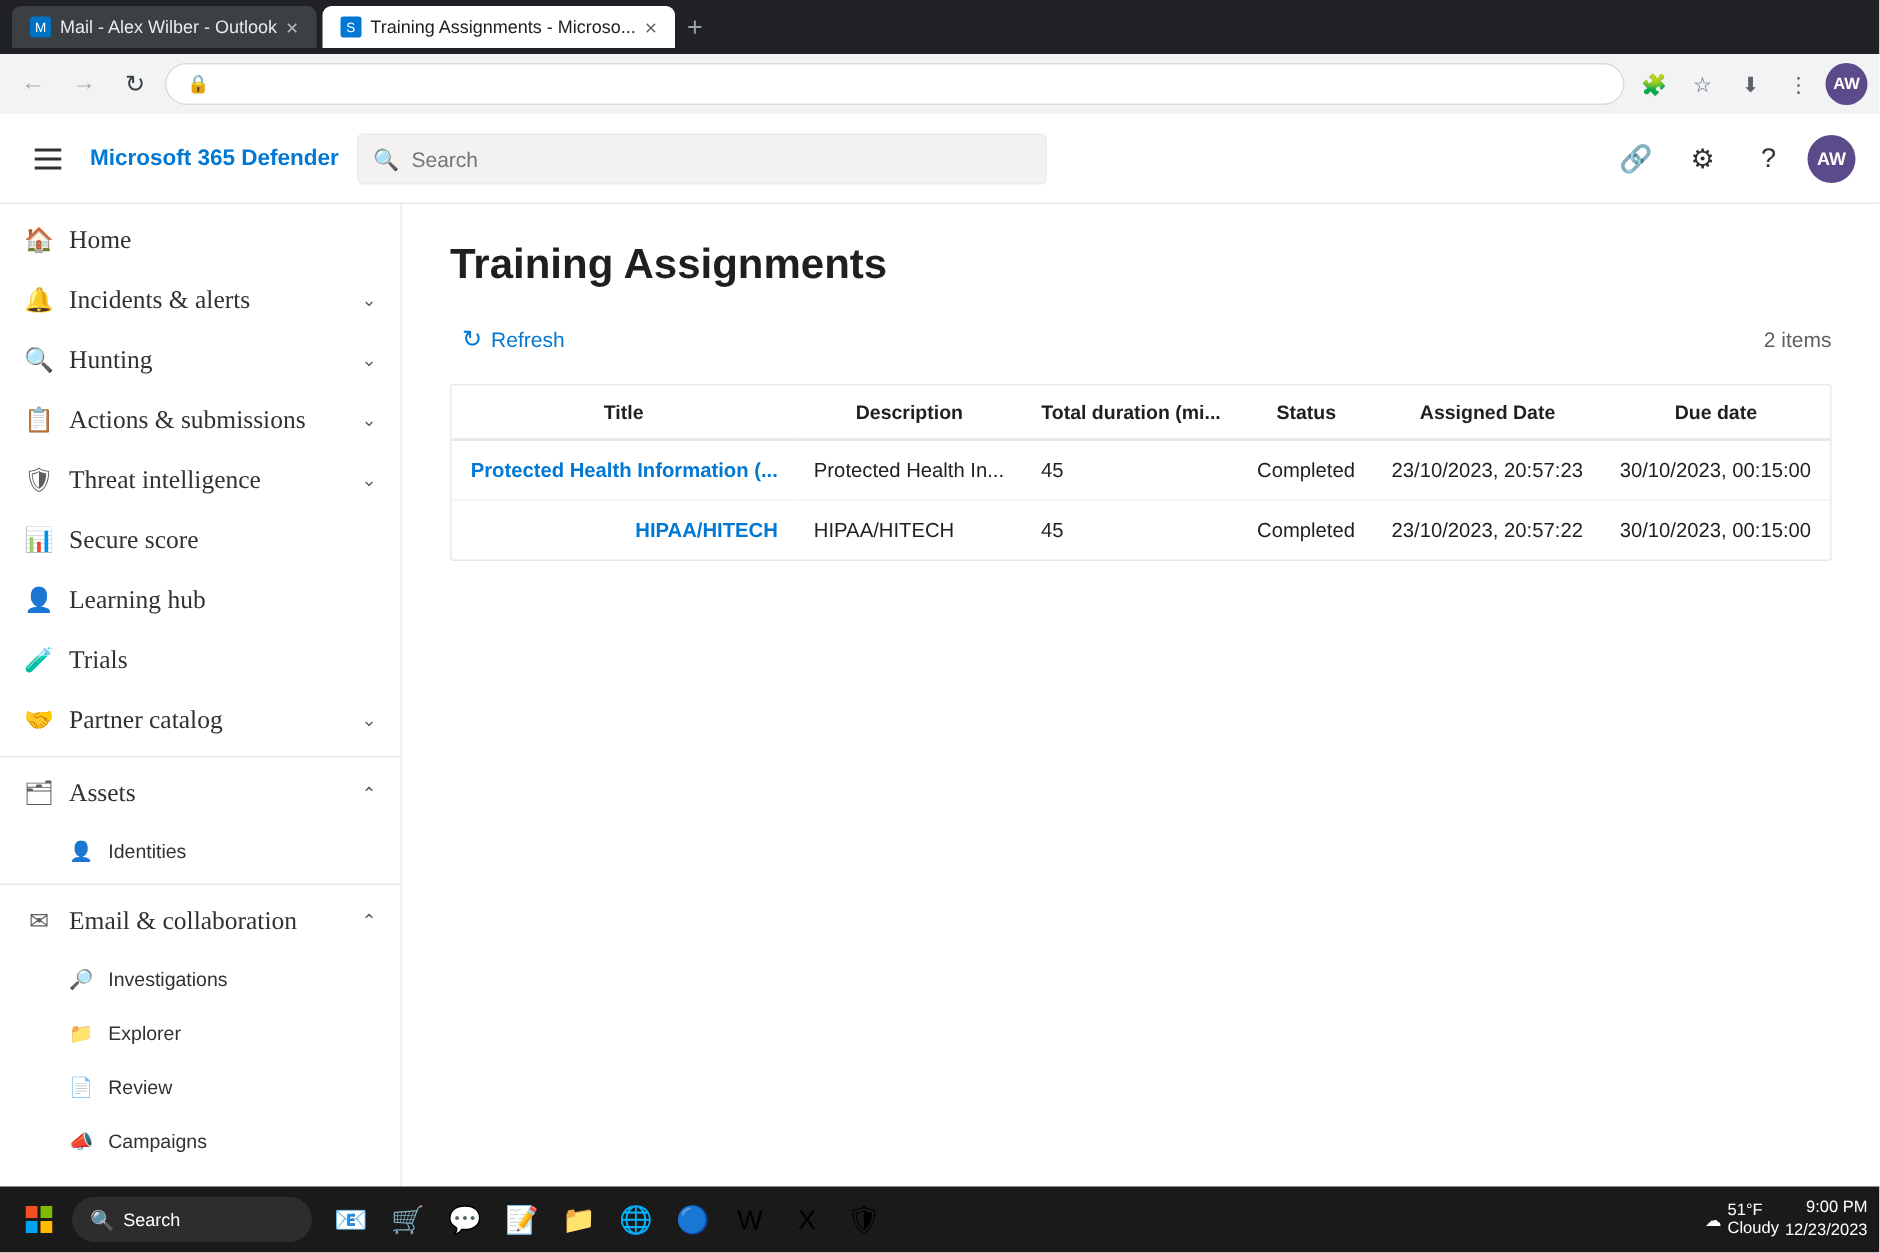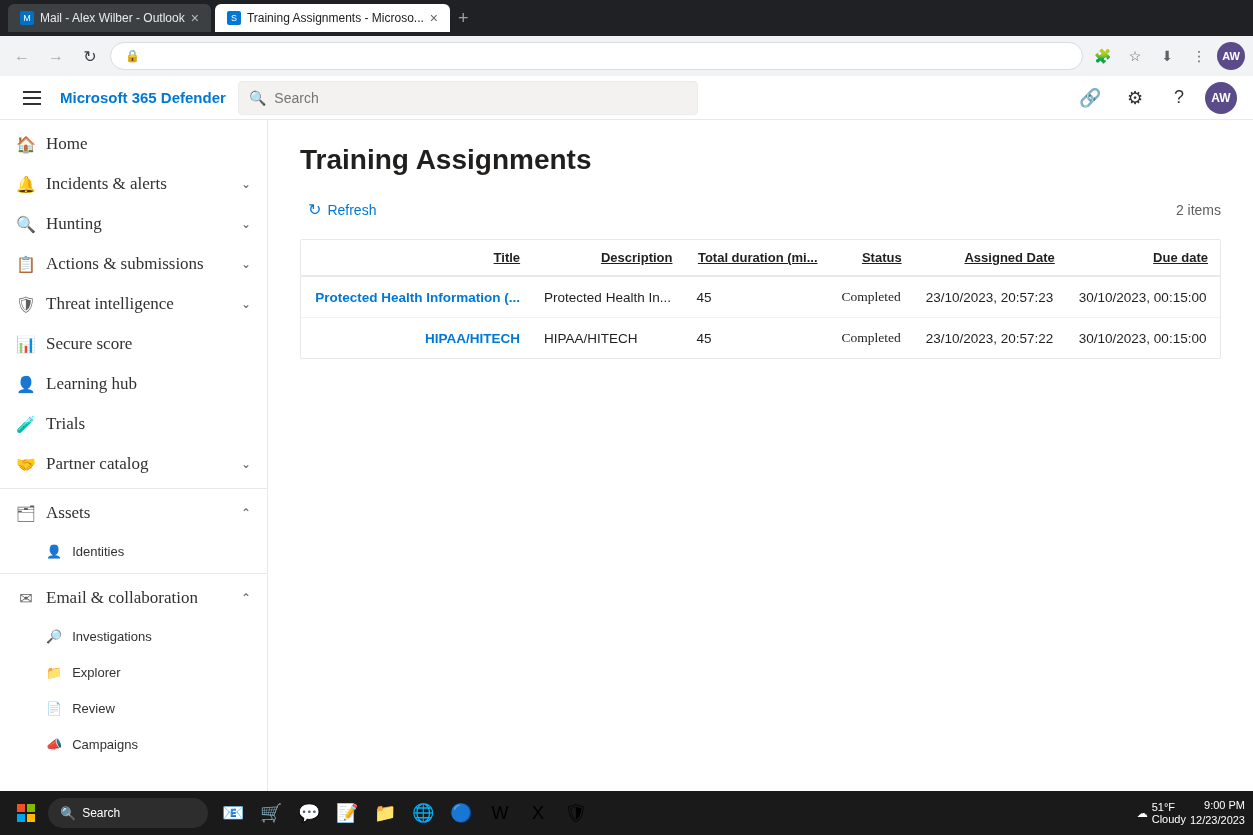--- a/index.html
+++ b/index.html
@@ -32,43 +32,43 @@
     .app-title { font-size: 15px; font-weight: 600; color: #0078d4; }
     .nav-items { flex: 1; padding: 4px 0; }
     .nav-item { display: flex; align-items: center; padding: 8px 16px; cursor: pointer; color: #323130; gap: 10px; position: relative; min-height: 40px; }
     .nav-item .nav-icon { width: 20px; height: 20px; display: flex; align-items: center; justify-content: center; flex-shrink: 0; color: #605e5c; font-size: 16px; }
     .nav-item .nav-label { flex: 1; font-size: 17px; font-family: Liberation Serif, serif; }
     .nav-item .nav-chevron { font-size: 12px; color: #605e5c; }
     .nav-section-divider { height: 1px; background: #e8e8e8; margin: 4px 0; }
     .nav-sub-item { display: flex; align-items: center; padding: 8px 16px 8px 46px; cursor: pointer; color: #323130; gap: 10px; min-height: 36px; font-size: 13px; }
 
     
-    .topbar { height: 44px; background: #fff; border-bottom: 1px solid #e8e8e8; display: flex; align-items: center; padding: 0 16px; gap: 12px; flex-shrink: 0; }
+    .topbar { height: 60px; background: #fff; border-bottom: 1px solid #e8e8e8; display: flex; align-items: center; padding: 0 16px; gap: 12px; flex-shrink: 0; }
     .search-box { flex: 1; max-width: 460px; height: 34px; background: #f3f2f1; border: 1px solid #edebe9; border-radius: 4px; display: flex; align-items: center; padding: 0 10px; gap: 8px; }
     .search-icon { color: #605e5c; font-size: 14px; }
     .search-input { border: none; background: transparent; outline: none; flex: 1; font-size: 14px; color: #323130; }
     .topbar-right { display: flex; align-items: center; gap: 8px; margin-left: auto; }
     .topbar-icon-btn { width: 36px; height: 36px; display: flex; align-items: center; justify-content: center; cursor: pointer; border-radius: 4px; color: #323130; font-size: 18px; }
     .avatar-btn { width: 32px; height: 32px; border-radius: 50%; background: #5c4b8a; color: #fff; font-size: 12px; font-weight: bold; display: flex; align-items: center; justify-content: center; cursor: pointer; }
 
     
     .main-content { flex: 1; overflow-y: auto; padding: 24px 32px; background: #fff; }
     .page-title { font-size: 28px; font-weight: 600; color: #201f1e; margin-bottom: 20px; }
     .toolbar { display: flex; align-items: center; margin-bottom: 16px; }
     .refresh-btn { display: flex; align-items: center; gap: 6px; cursor: pointer; color: #0078d4; font-size: 14px; padding: 4px 8px; border-radius: 4px; }
     .refresh-icon { font-size: 16px; display: inline-block; }
     .items-count { margin-left: auto; color: #605e5c; font-size: 14px; }
     .table-container { border: 1px solid #e8e8e8; border-radius: 2px; overflow: hidden; }
     .table { width: 100%; border-collapse: collapse; }
     .table thead tr { background: #fff; border-bottom: 2px solid #e8e8e8; }
-    .table th { padding: 10px 12px; text-align: right; font-weight: 600; font-size: 13px; color: #201f1e; white-space: nowrap; text-decoration: underline; }
+    .table th { padding: 10px 12px; text-align: center; font-weight: 600; font-size: 13px; color: #201f1e; white-space: nowrap; }
     .table td { padding: 12px 12px; font-size: 13.5px; color: #201f1e; border-bottom: 1px solid #f3f2f1; }
     .table tbody tr:last-child td { border-bottom: none; }
     .table td.title-cell { font-weight: 600; color: #0078d4; cursor: pointer; text-align: right; }
-    .completed-badge { color: #107c10; font-family: Liberation Serif, serif; }
+    .completed-badge { color: #107c10; }
 
     
     .taskbar { height: 44px; background: #1a1a1a; display: flex; align-items: center; padding: 0 8px; gap: 4px; flex-shrink: 0; }
     .taskbar-start { width: 36px; height: 36px; display: flex; align-items: center; justify-content: center; cursor: pointer; }
     .taskbar-start svg { width: 18px; height: 18px; }
     .taskbar-search { display: flex; align-items: center; background: #2d2d2d; border-radius: 20px; height: 30px; padding: 0 12px; gap: 6px; cursor: pointer; min-width: 160px; }
     .taskbar-search-text { color: #fff; font-size: 12px; }
     .taskbar-apps { display: flex; gap: 2px; margin-left: 4px; }
     .taskbar-app { width: 36px; height: 36px; display: flex; align-items: center; justify-content: center; border-radius: 4px; cursor: pointer; }
     .taskbar-right { margin-left: auto; display: flex; align-items: center; gap: 4px; }

